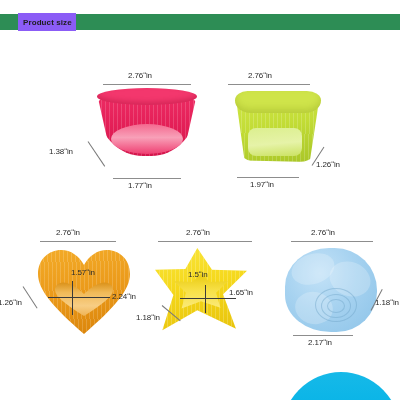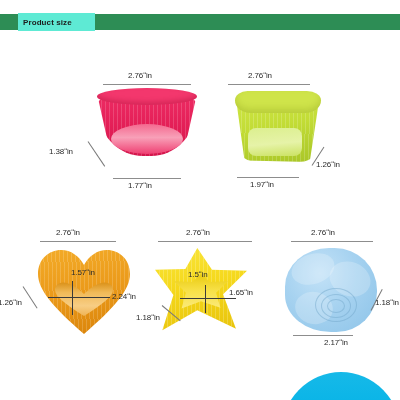--- a/index.html
+++ b/index.html
@@ -23,22 +23,22 @@
     top: 14px;
     width: 400px;
     height: 16px;
     background: #2d8d55;
   }
   .header-label {
     position: absolute;
     left: 18px;
     top: 13px;
     height: 18px;
-    padding: 0 23px 0 5px;
-    background: #5eead4;
+    padding: 0 4px 0 5px;
+    background: #8b5cf6;
     display: flex;
     align-items: center;
     z-index: 3;
   }
   .header-label span {
     font-size: 8px;
     font-weight: bold;
     color: #1d1d1d;
     letter-spacing: 0.1px;
     white-space: nowrap;
@@ -314,20 +314,20 @@
         <div class="rose-swirl" style="left:30px; top:40px; width:40px; height:32px;"></div>
         <div class="rose-swirl" style="left:36px; top:46px; width:28px; height:22px;"></div>
         <div class="rose-swirl" style="left:42px; top:51px; width:16px; height:12px;"></div>
       </div>
     </div>
   </div>
   <div class="rule-h" style="left:291px; top:241px; width:82px;"></div>
   <div class="dim" style="left:311px; top:228px;">2.76ʺin</div>
 
   <div class="rule-h" style="left:293px; top:335px; width:60px;"></div>
-  <div class="dim" style="left:308px; top:338px;margin-left:16px;">2.17ʺin</div>
+  <div class="dim" style="left:308px; top:338px;">2.17ʺin</div>
 
   <div class="rule-d" style="left:371px; top:310px; width:24px; transform:rotate(-62deg);"></div>
   <div class="dim" style="left:375px; top:298px;">1.18ʺin</div>
 
   <div class="cyan-dome" style="left:281px; top:372px;"></div>
 
 </div>
 
 </body></html>

